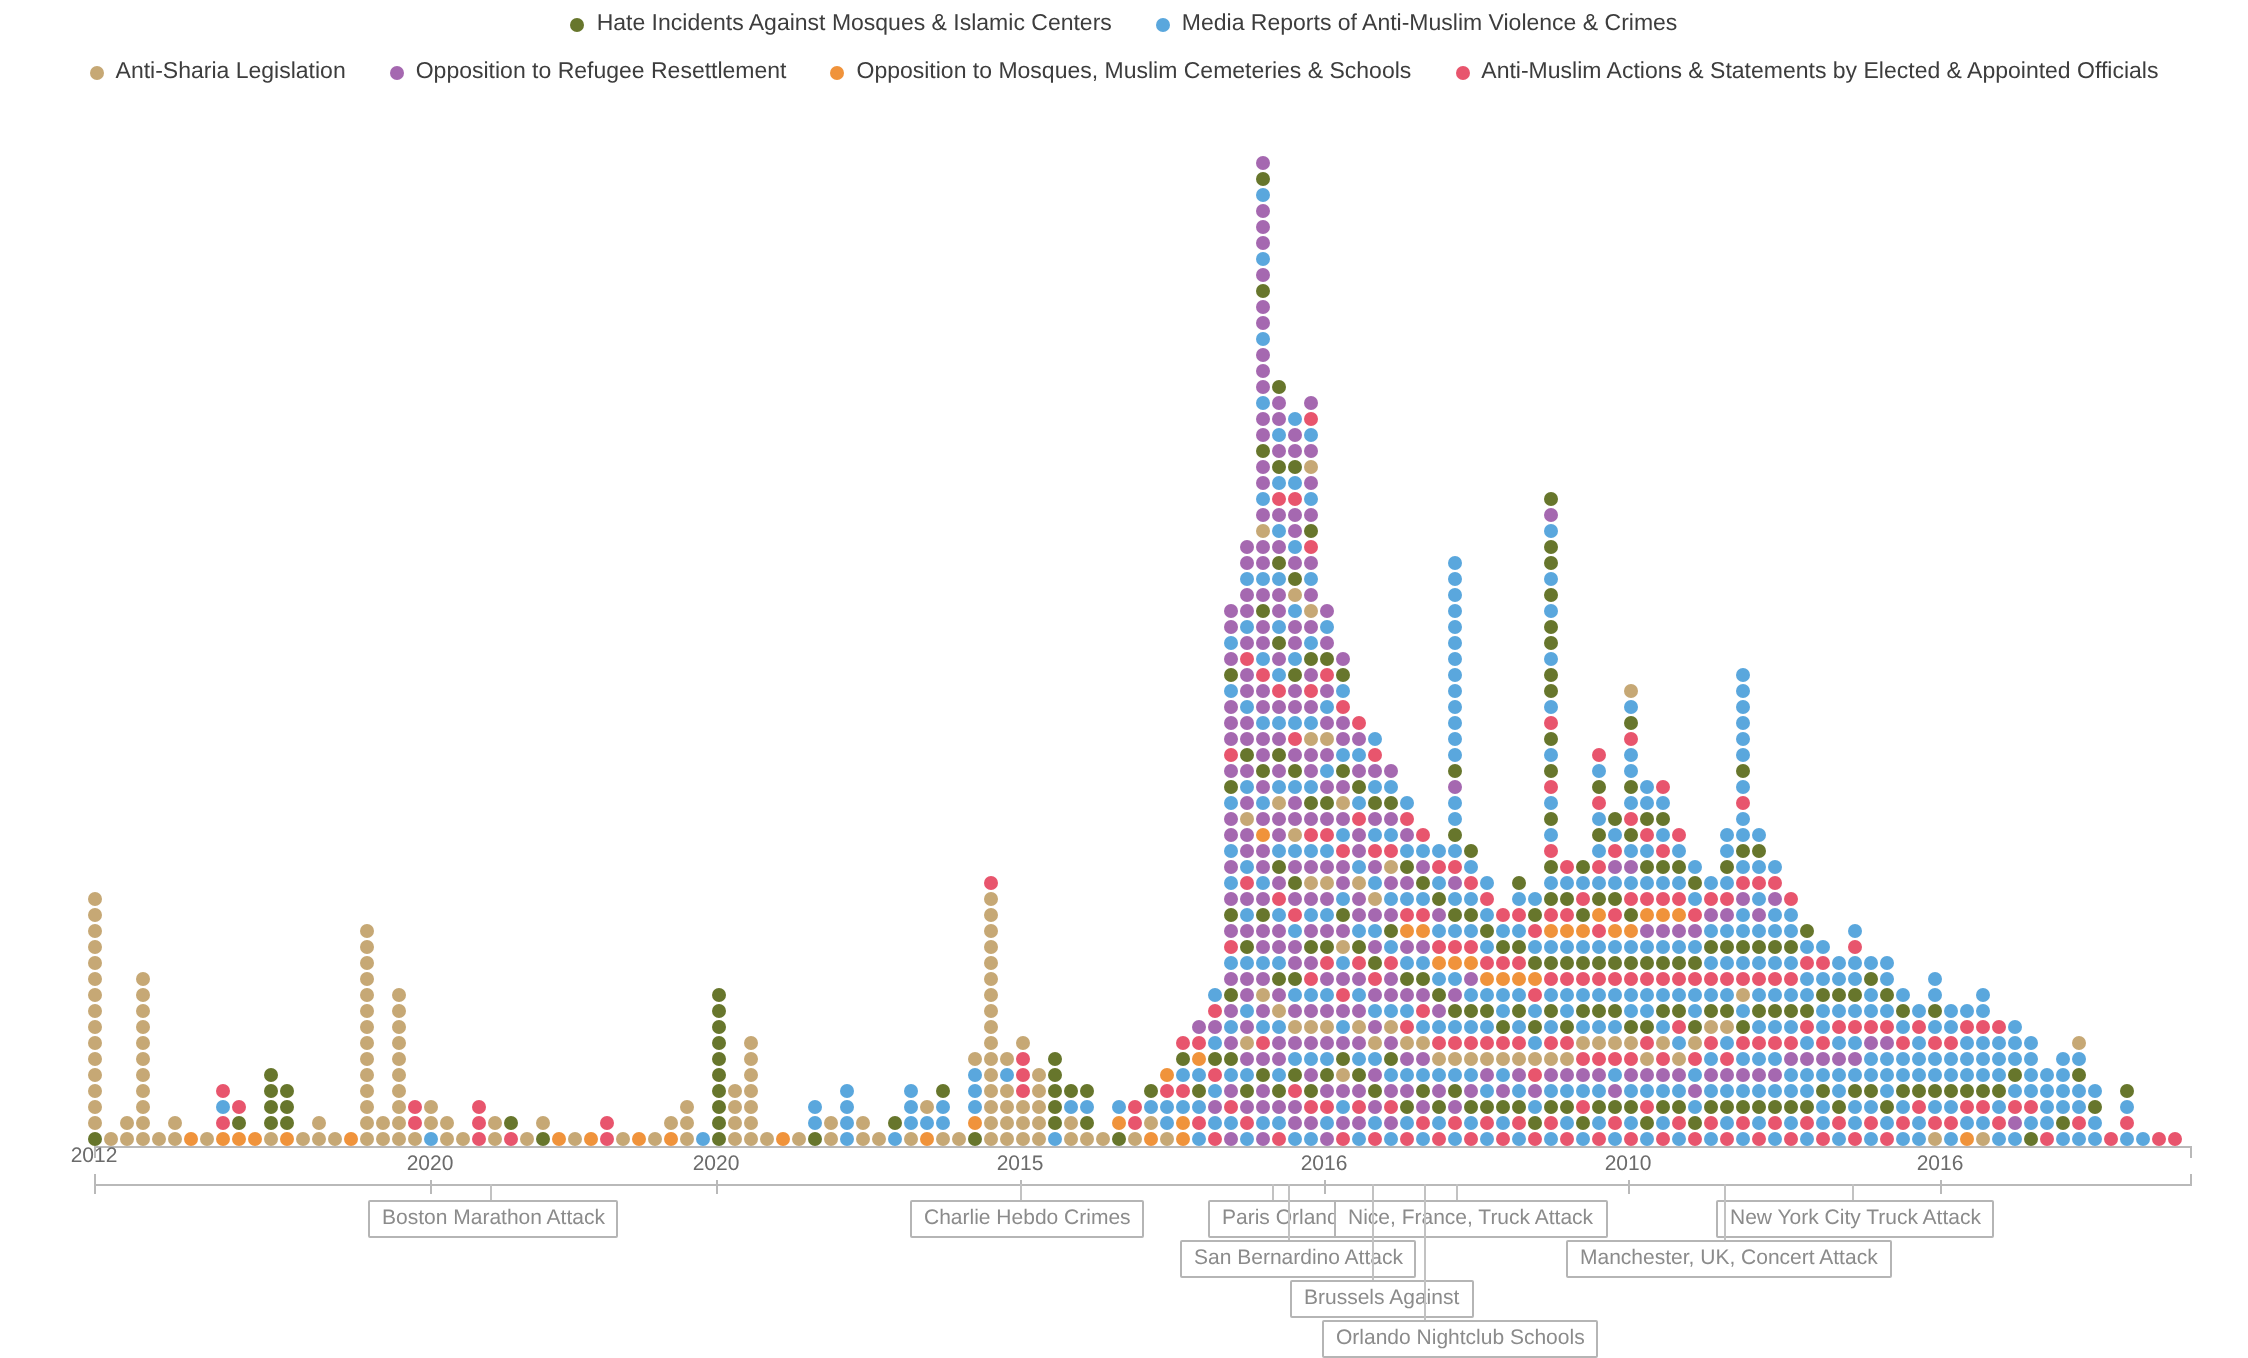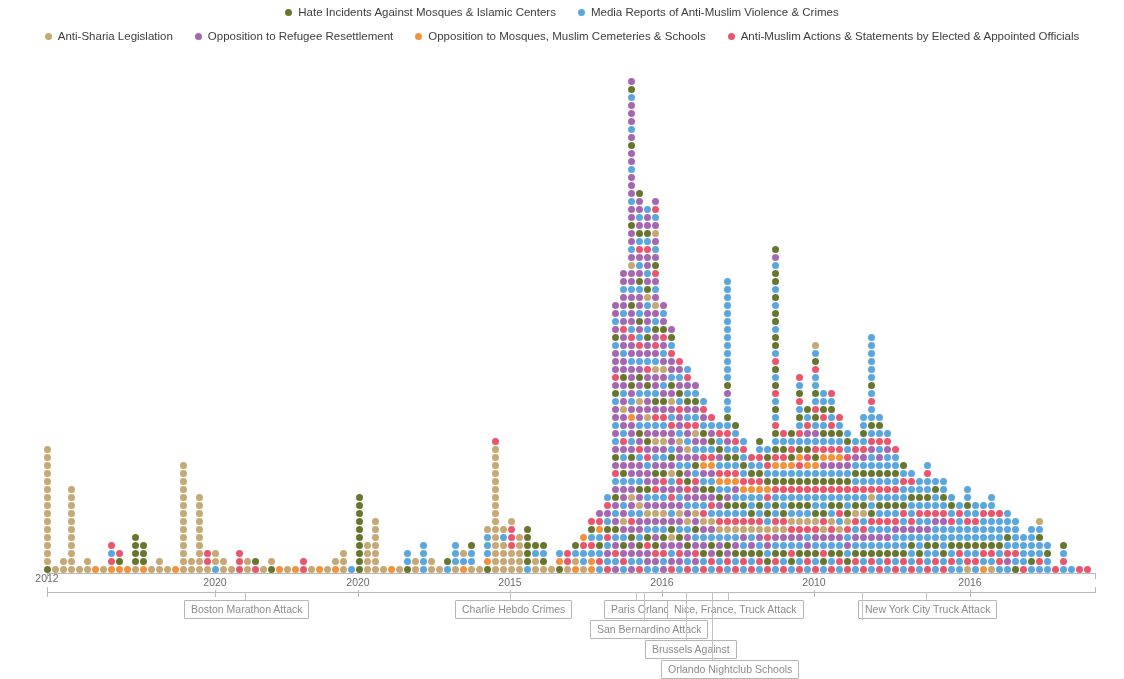--- a/index.html
+++ b/index.html
@@ -1506,19 +1506,20 @@
       <div class="event-box" style="left: 455px; top: 600px;">Charlie Hebdo Crimes</div>
       <div class="event-stem" style="left: 636px; top: 592px; height: 8px;"></div>
       <div class="event-box" style="left: 604px; top: 600px;">Paris Orlando</div>
       <div class="event-stem" style="left: 728px; top: 592px; height: 8px;"></div>
       <div class="event-box" style="left: 667px; top: 600px;">Nice, France, Truck Attack</div>
       <div class="event-stem" style="left: 926px; top: 592px; height: 8px;"></div>
       <div class="event-box" style="left: 858px; top: 600px;">New York City Truck Attack</div>
       <div class="event-stem" style="left: 644px; top: 592px; height: 28px;"></div>
       <div class="event-box" style="left: 590px; top: 620px;">San Bernardino Attack</div>
       <div class="event-stem" style="left: 862px; top: 592px; height: 28px;"></div>
+      <div class="event-box" style="left: 783px; top: 620px;">Manchester, UK, Concert Attack</div>
       <div class="event-stem" style="left: 686px; top: 592px; height: 48px;"></div>
       <div class="event-box" style="left: 645px; top: 640px;">Brussels Against</div>
       <div class="event-stem" style="left: 712px; top: 592px; height: 68px;"></div>
       <div class="event-box" style="left: 661px; top: 660px;">Orlando Nightclub Schools</div>
     </div>
 
 </div>
 
 </body></html>

